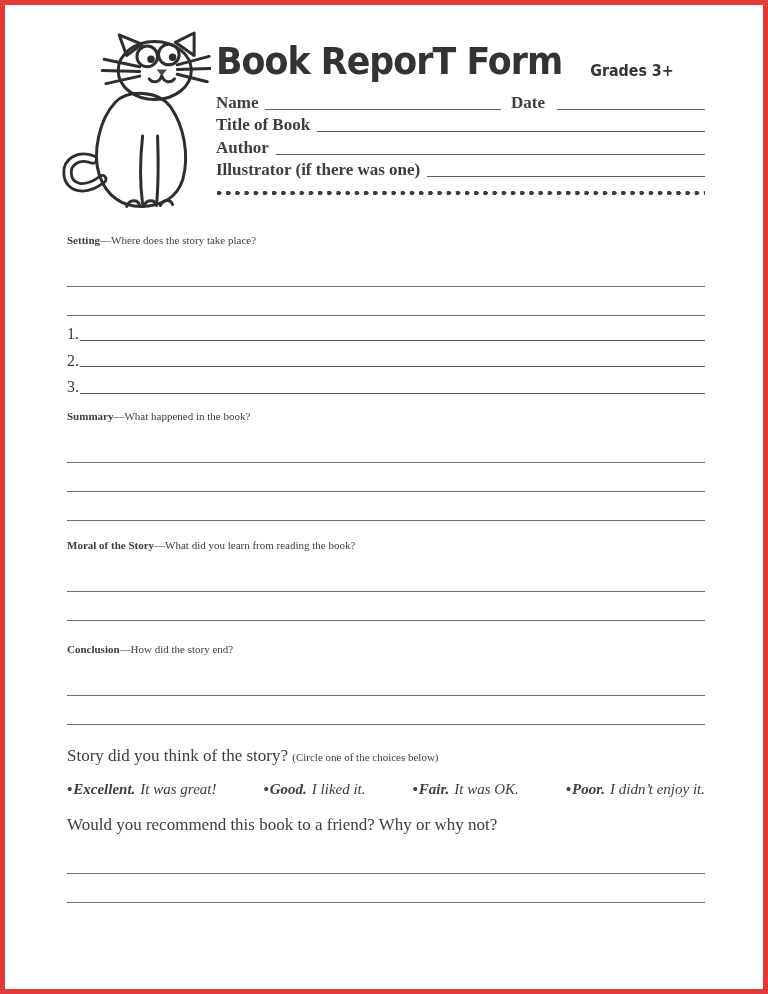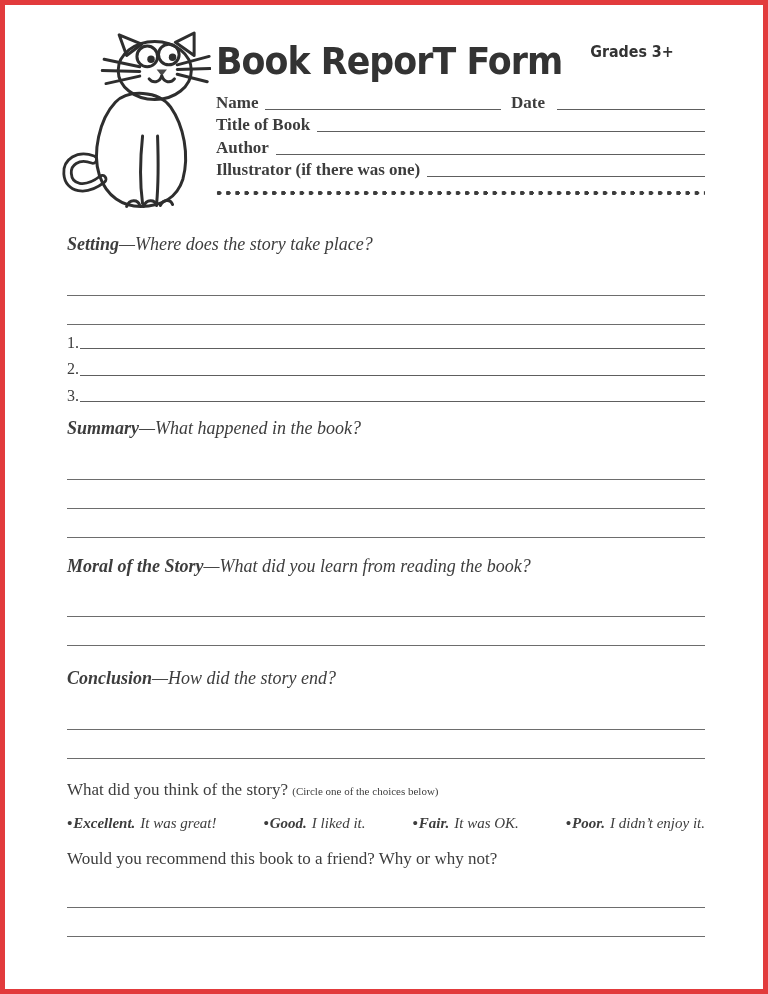--- a/index.html
+++ b/index.html
@@ -6,37 +6,37 @@
   html,body { width:768px; height:994px; background:#ffffff; overflow:hidden; }
   body { font-family:"Liberation Serif", serif; color:#3d3d3d; }
 
   .sheet { position:absolute; inset:0; border:5px solid #e23b3c; background:#ffffff; }
   .content { position:absolute; inset:0; padding:24px 58px 8px 62px; }
 
   
   .hdr { display:flex; align-items:flex-start; }
   .cat-box { width:150px; flex:none; margin-left:-6px; margin-top:2px; }
   .hdr-right { flex:1; padding-left:5px; }
-  .title-row { display:flex; align-items:flex-start; margin-top:14px; margin-bottom:10px; }
+  .title-row { display:flex; align-items:flex-end; margin-top:14px; margin-bottom:10px; }
   .comic { font-family:"DejaVu Sans", sans-serif; font-weight:800; color:#333; }
   h1.comic { font-size:37px; letter-spacing:-1px; transform:scaleX(.94); transform-origin:left; white-space:nowrap; line-height:1; }
   .grades { font-size:15px; margin-left:4px; transform:scaleX(.95); white-space:nowrap; }
 
   .frow { display:flex; align-items:flex-end; height:22.5px; font-size:17px;font-weight:bold; }
   .flabel { white-space:nowrap; padding-right:7px; line-height:1.15; }
   .fill { flex:1; border-bottom:1.4px solid #5e5e5e; margin-bottom:3px; }
   .datelabel { margin-left:10px; padding-right:12px; }
   .datefill { flex:none; width:148px; }
 
   .dotted { height:6px; background-image:radial-gradient(circle at 3px 3px, #3c3c3c 2.1px, transparent 2.5px);
             background-size:9.2px 6px; background-repeat:repeat-x; }
   .hdr-dotted { margin-top:10px; }
 
   
-  .sect { font-size:18px; line-height:1.2;font-style:italic; }
+  .sect { font-size:11px; line-height:1.2; }
   .sect b { font-weight:700; }
   .wline { height:29px; border-bottom:1.4px solid #6d6d6d; }
   .numrow { display:flex; align-items:flex-end; height:26.5px; font-size:16px; }
   .numrow .num { padding-right:1px; line-height:1.1; }
   .numrow .fill { margin-bottom:2px; }
 
   .q { font-size:17px; }
   .small { font-size:11px;margin-top:32px; }
   .choices { display:flex; justify-content:space-between; align-items:flex-end; white-space:nowrap;font-style:italic; }
   .choice { font-size:15px; }
@@ -145,21 +145,21 @@
     <div class="wline"></div>
 
     <p class="sect m-moral"><b>Moral of the Story</b><span>—What did you learn from reading the book?</span></p>
     <div class="wline"></div>
     <div class="wline"></div>
 
     <p class="sect m-concl"><b>Conclusion</b><span>—How did the story end?</span></p>
     <div class="wline"></div>
     <div class="wline"></div>
 
-    <p class="q m-think"><span>What did you think of the story?</span> <span class="small">(Circle one of the choices below)</span></p>
+    <p class="q m-think"><span>Story did you think of the story?</span> <span class="small">(Circle one of the choices below)</span></p>
     <div class="choices m-think-ch">
       <span class="choice"><span class="bullet">•</span><b>Excellent.</b><span class="desc">It was great!</span></span>
       <span class="choice"><span class="bullet">•</span><b>Good.</b><span class="desc">I liked it.</span></span>
       <span class="choice"><span class="bullet">•</span><b>Fair.</b><span class="desc">It was OK.</span></span>
       <span class="choice"><span class="bullet">•</span><b>Poor.</b><span class="desc">I didn’t enjoy it.</span></span>
     </div>
 
     <p class="q m-recommend">Would you recommend this book to a friend? Why or why not?</p>
     <div class="wline"></div>
     <div class="wline"></div>

